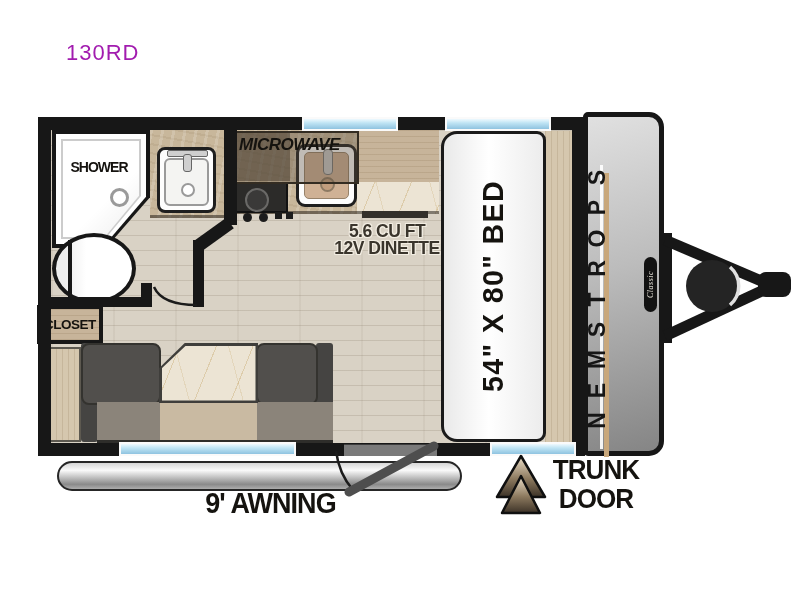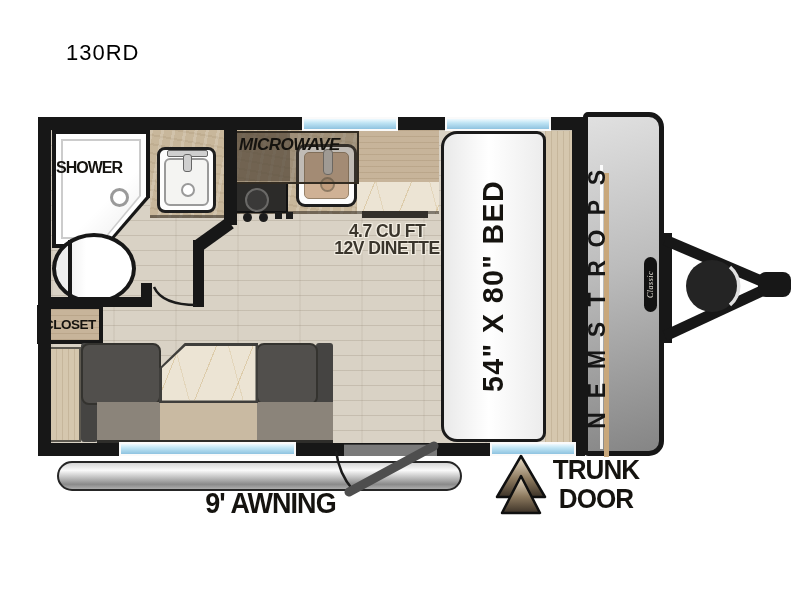--- a/index.html
+++ b/index.html
@@ -38,36 +38,36 @@
   .sink-outer{background:#fdfdfd;border:3px solid #1e1e1e;border-radius:8px;}
   .cap-letter{display:block;width:24px;height:29px;line-height:29px;text-align:center;
     transform:rotate(-90deg);font-weight:700;font-size:23px;color:#161616;}
   svg{position:absolute;left:0;top:0;pointer-events:none;}
 </style>
 </head>
 <body>
 
 <div id="stage">
 
-  <div class="abs" style="left:66px;top:40px;font-size:22px;letter-spacing:1px;color:#000000;">130RD</div>
+  <div class="abs" style="left:66px;top:40px;font-size:22px;letter-spacing:1px;color:#a21caf;">130RD</div>
 
   <div class="abs floor" style="left:51px;top:130px;width:522px;height:313px;"></div>
 
   <div class="abs tan counter-edge" style="left:150px;top:130px;width:78px;height:88px;"></div>
   <div class="abs tan counter-edge" style="left:232px;top:130px;width:125px;height:84px;"></div>
   <div class="abs woodh" style="left:357px;top:130px;width:82px;height:52px;"></div>
   <div class="abs marble counter-edge" style="left:357px;top:182px;width:82px;height:32px;"></div>
   <div class="abs" style="left:362px;top:211px;width:66px;height:7px;background:#33302b;"></div>
 
   <div class="abs clipped" style="left:52px;top:130px;width:98px;height:118px;background:#171717;">
     <div class="abs clipped" style="left:4px;top:4px;right:4px;bottom:4px;background:#ffffff;"></div>
     <div class="abs clipped" style="left:9px;top:9px;right:9px;bottom:9px;background:#cccccc;"></div>
     <div class="abs clipped" style="left:11px;top:11px;right:11px;bottom:11px;background:linear-gradient(135deg,#ffffff 60%,#ededed);"></div>
   </div>
-  <div class="abs lbl" style="left:56px;top:159px;width:86px;text-align:left;font-size:16px;letter-spacing:-1px;">SHOWER</div>
+  <div class="abs lbl" style="left:56px;top:159px;width:86px;text-align:center;font-size:14px;letter-spacing:-1px;">SHOWER</div>
   <div class="abs" style="left:110px;top:188px;width:13px;height:13px;border:3px solid #9a9a9a;border-radius:50%;background:#fff;"></div>
 
   <div class="abs sink-outer" style="left:157px;top:147px;width:53px;height:60px;">
     <div class="abs" style="left:4px;top:8px;right:4px;bottom:4px;border:2px solid #9a9a9a;border-radius:6px;background:#f4f4f2;"></div>
     <div class="abs" style="left:7px;top:0px;width:39px;height:5px;background:#cfcfcf;border:1px solid #666;border-radius:2px;"></div>
     <div class="abs" style="left:23px;top:4px;width:7px;height:16px;background:#cfcfcf;border:1px solid #666;border-radius:3px;"></div>
     <div class="abs" style="left:21px;top:33px;width:10px;height:10px;border:2px solid #9a9a9a;border-radius:50%;background:#fff;"></div>
   </div>
 
   <div class="abs" style="left:52px;top:233px;width:76px;height:63px;border:4px solid #171717;border-radius:50%;background:linear-gradient(90deg,#eee 12%,#fff 40%);">
@@ -102,21 +102,21 @@
     <div class="abs" style="left:24px;top:2px;width:8px;height:24px;background:#c9c9c9;border:1px solid #777;border-radius:4px;"></div>
     <div class="abs" style="left:21px;top:30px;width:11px;height:11px;border-radius:50%;background:#c19d7e;border:2px solid #8d7a63;"></div>
   </div>
 
   <div class="abs" style="left:236px;top:131px;width:54px;height:50px;background:rgba(52,42,32,.5);"></div>
   <div class="abs" style="left:231px;top:131px;width:128px;height:53px;background:rgba(92,78,62,.38);border:2px solid #332c22;box-sizing:border-box;font-style:italic;">
     <div class="lbl" style="position:absolute;left:6px;top:2px;font-size:17px;letter-spacing:-0.5px;">MICROWAVE</div>
   </div>
 
   <div class="abs lbl outline-w" style="left:334px;top:223px;width:106px;text-align:center;font-size:17.5px;line-height:17px;color:#3a352c;letter-spacing:-0.5px;">
-    <div>4.7 CU FT</div>
+    <div>5.6 CU FT</div>
     <div>12V DINETTE</div>
   </div>
 
   <div class="abs woodv" style="left:545px;top:131px;width:29px;height:312px;"></div>
   <div class="abs" style="left:441px;top:131px;width:105px;height:311px;border:3px solid #1a1a1a;box-sizing:border-box;
               border-radius:16px 9px 9px 16px;background:linear-gradient(90deg,#e9e9e9,#ffffff 45%,#ececec);"></div>
   <div class="abs lbl" style="left:343px;top:266px;width:300px;height:40px;line-height:40px;text-align:center;font-size:30px;letter-spacing:1.5px;
               transform:rotate(-90deg) scaleX(.95);">54" X 80" BED</div>
 
   <div class="abs wall" style="left:38px;top:117px;width:547px;height:13px;"></div>

